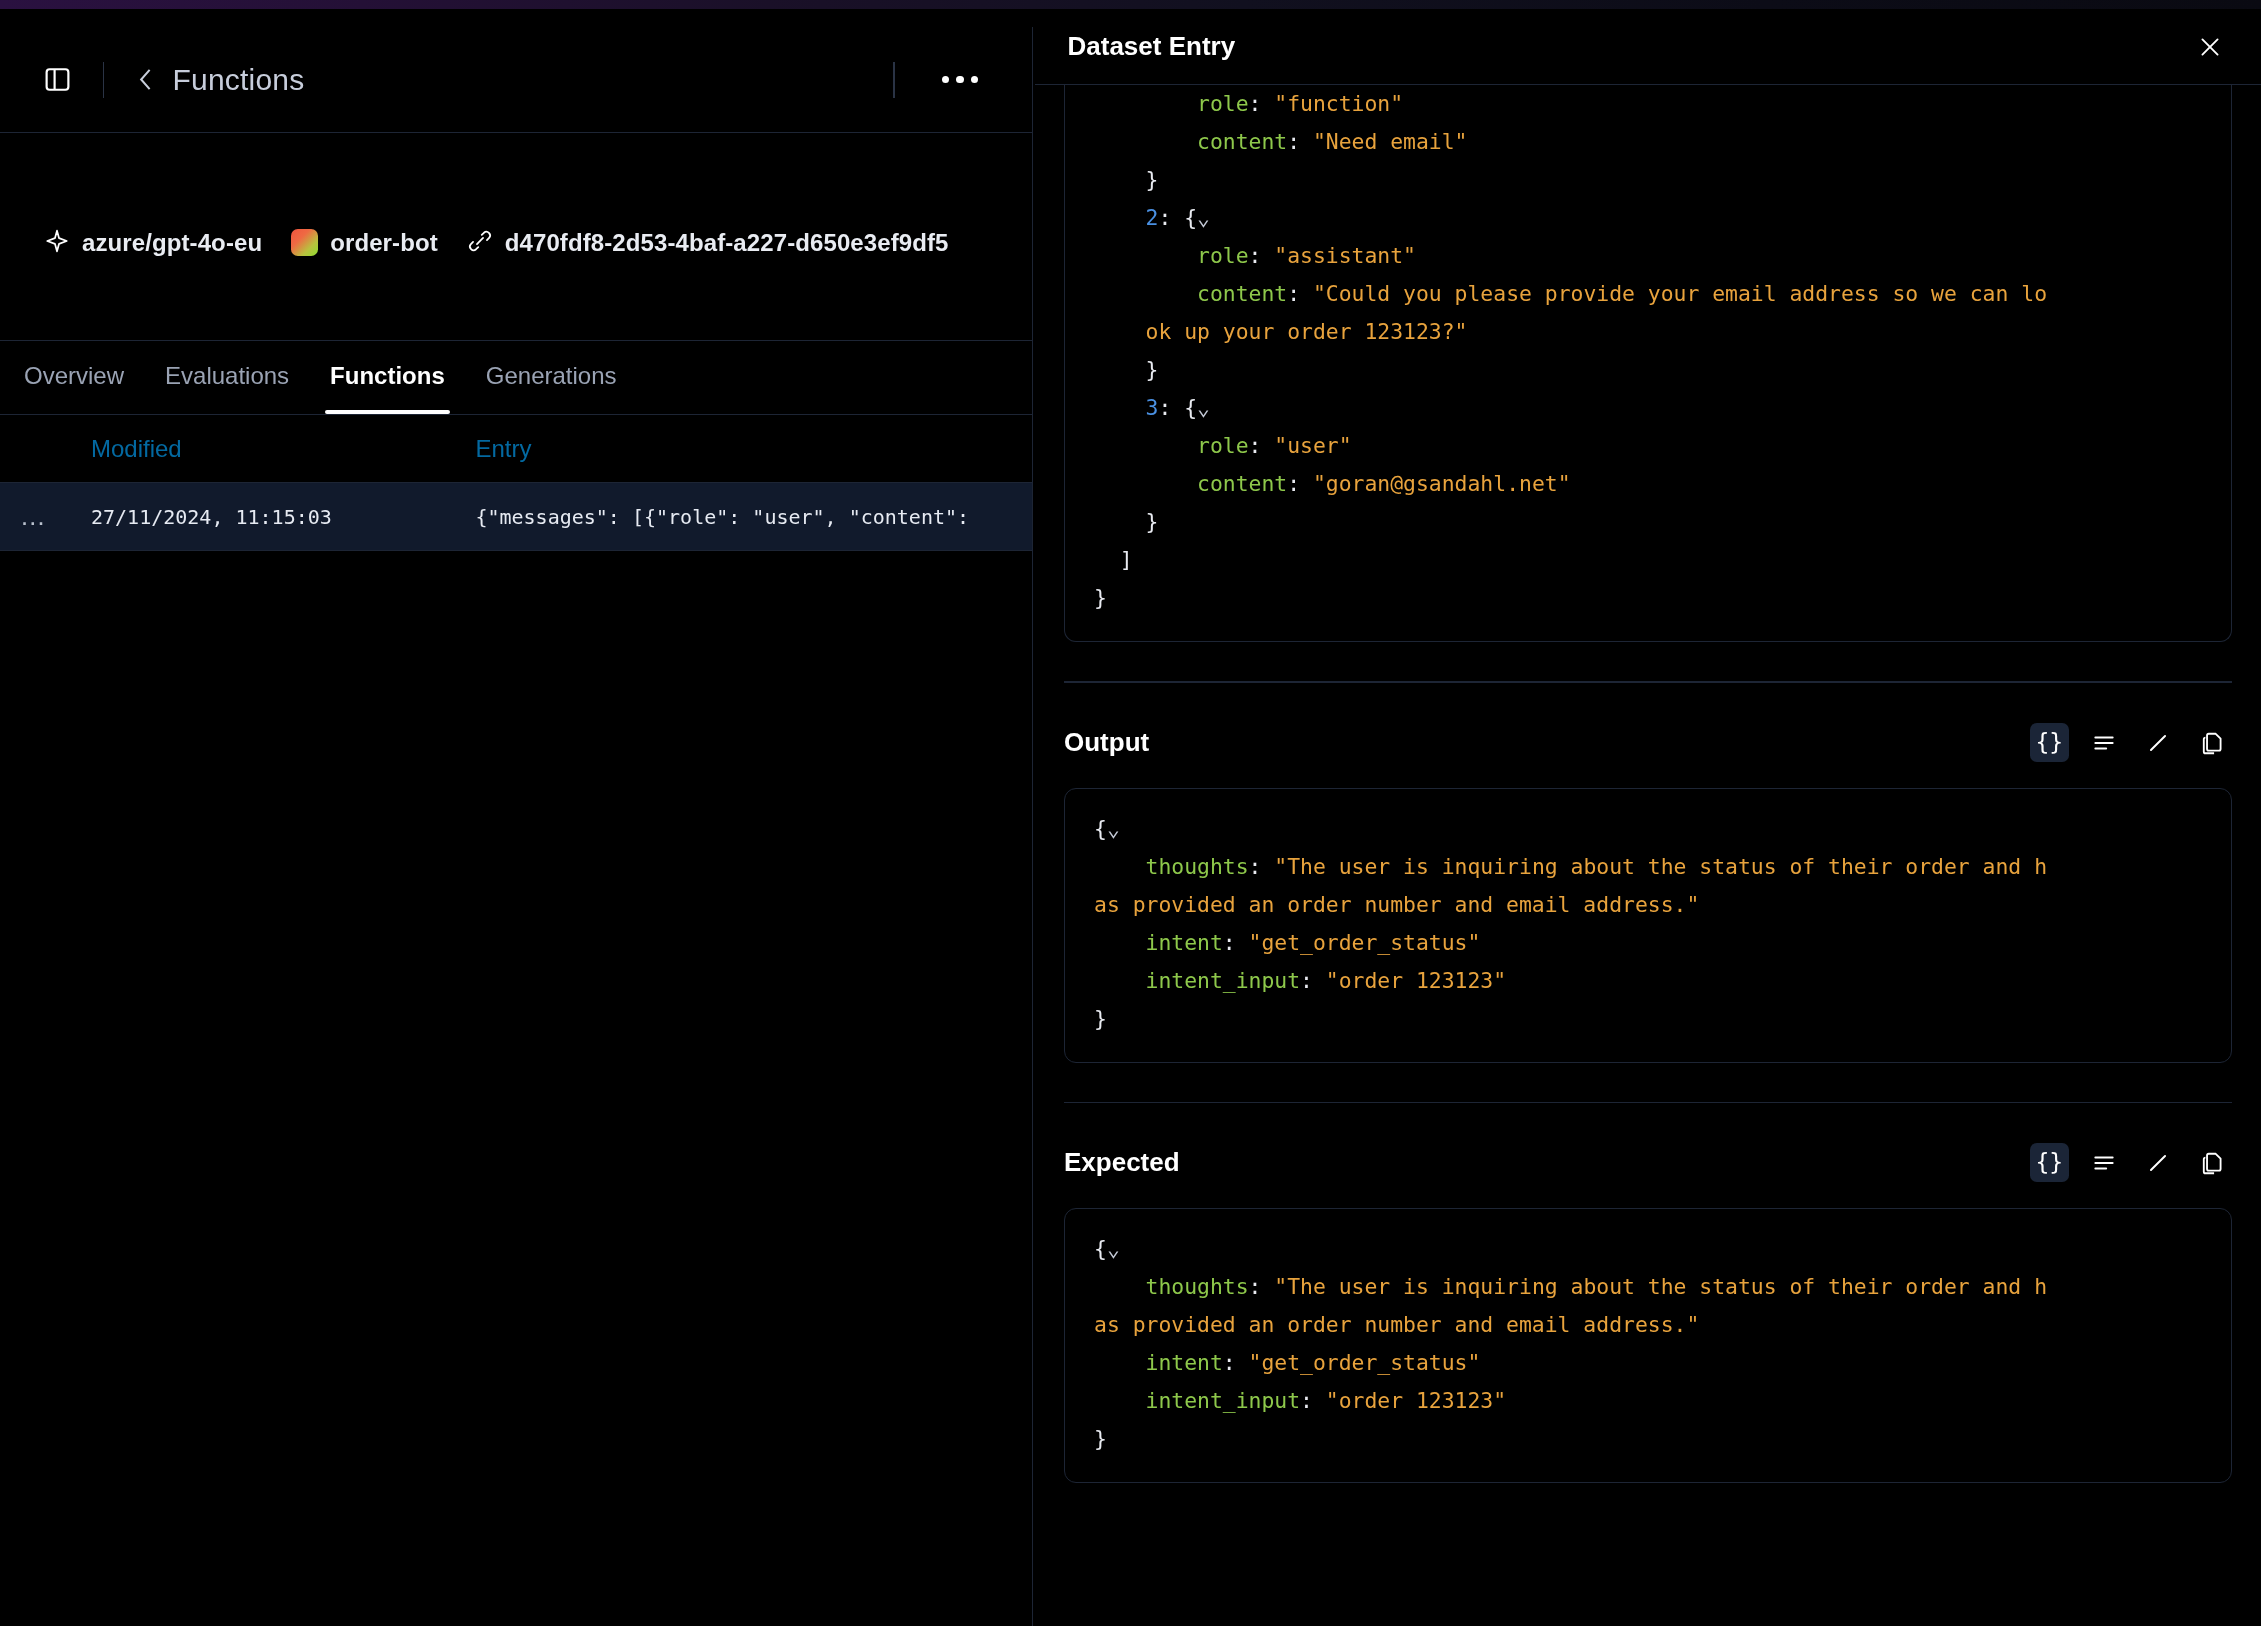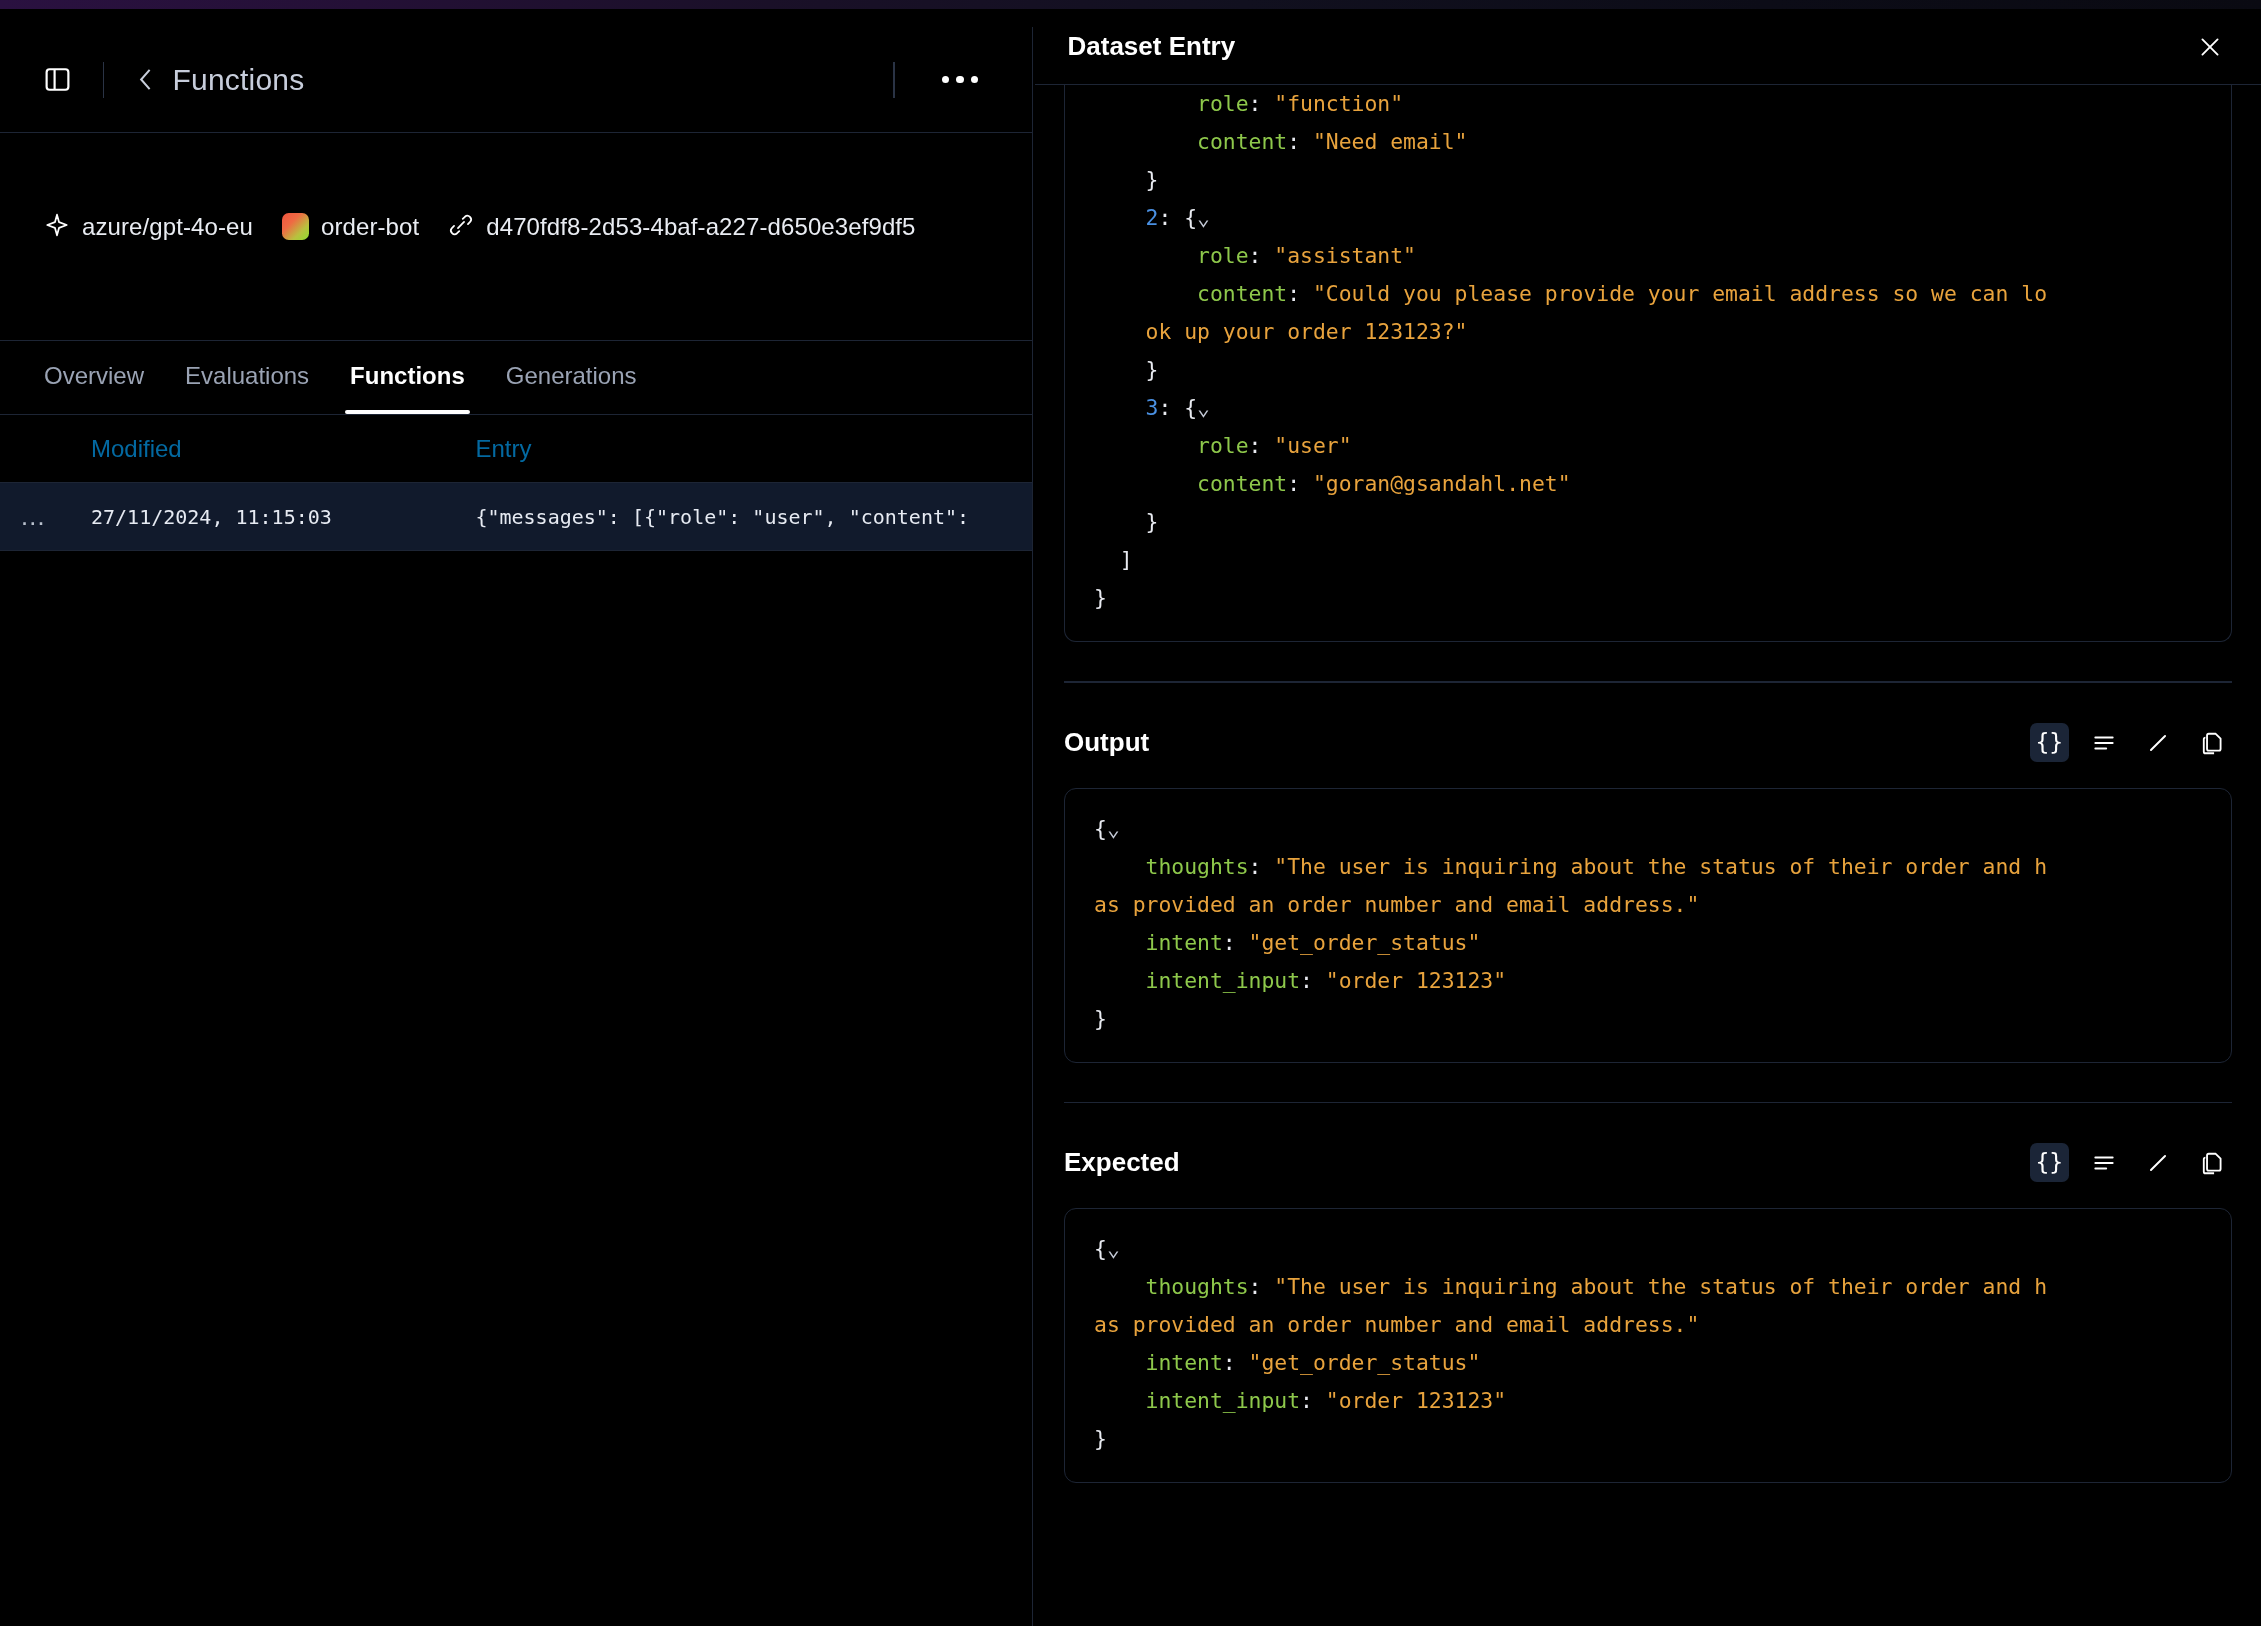--- a/index.html
+++ b/index.html
@@ -97,42 +97,43 @@
   }
   .score-ring svg { position: absolute; top: 0; left: 0; }
   .score-value {
     position: relative;
     font-size: 20.5px;
     color: #ffffff;
     line-height: 1;
   }
   .fn-meta {
     display: flex; align-items: center;
-    margin-top: 31px;
+    margin-top: 47px;
+    font-weight: bold;
   }
   .meta-item {
     display: flex; align-items: center;
     margin-right: 29px;
   }
   .meta-label {
     font-size: 24px;
     color: #e9ecf2;
     margin-left: 12px;
     letter-spacing: 0.1px;
   }
   .bot-swatch {
     width: 27px; height: 27px;
     border-radius: 6.8px;
     background: linear-gradient(135deg, #f0543e 0%, #ef6a43 35%, #b9c13f 70%, #8ddd2f 100%);
   }
 
   
   .tabs {
     display: flex; align-items: flex-end;
-    padding-left: 44px;
+    padding-left: 24px;
     height: 74px;
     border-bottom: 1.7px solid #1d2535;
   }
   .tab {
     font-size: 24px;
     color: #9aa3b4;
     padding: 0 0 24px 0;
     margin-right: 41px;
     cursor: pointer;
     position: relative;

